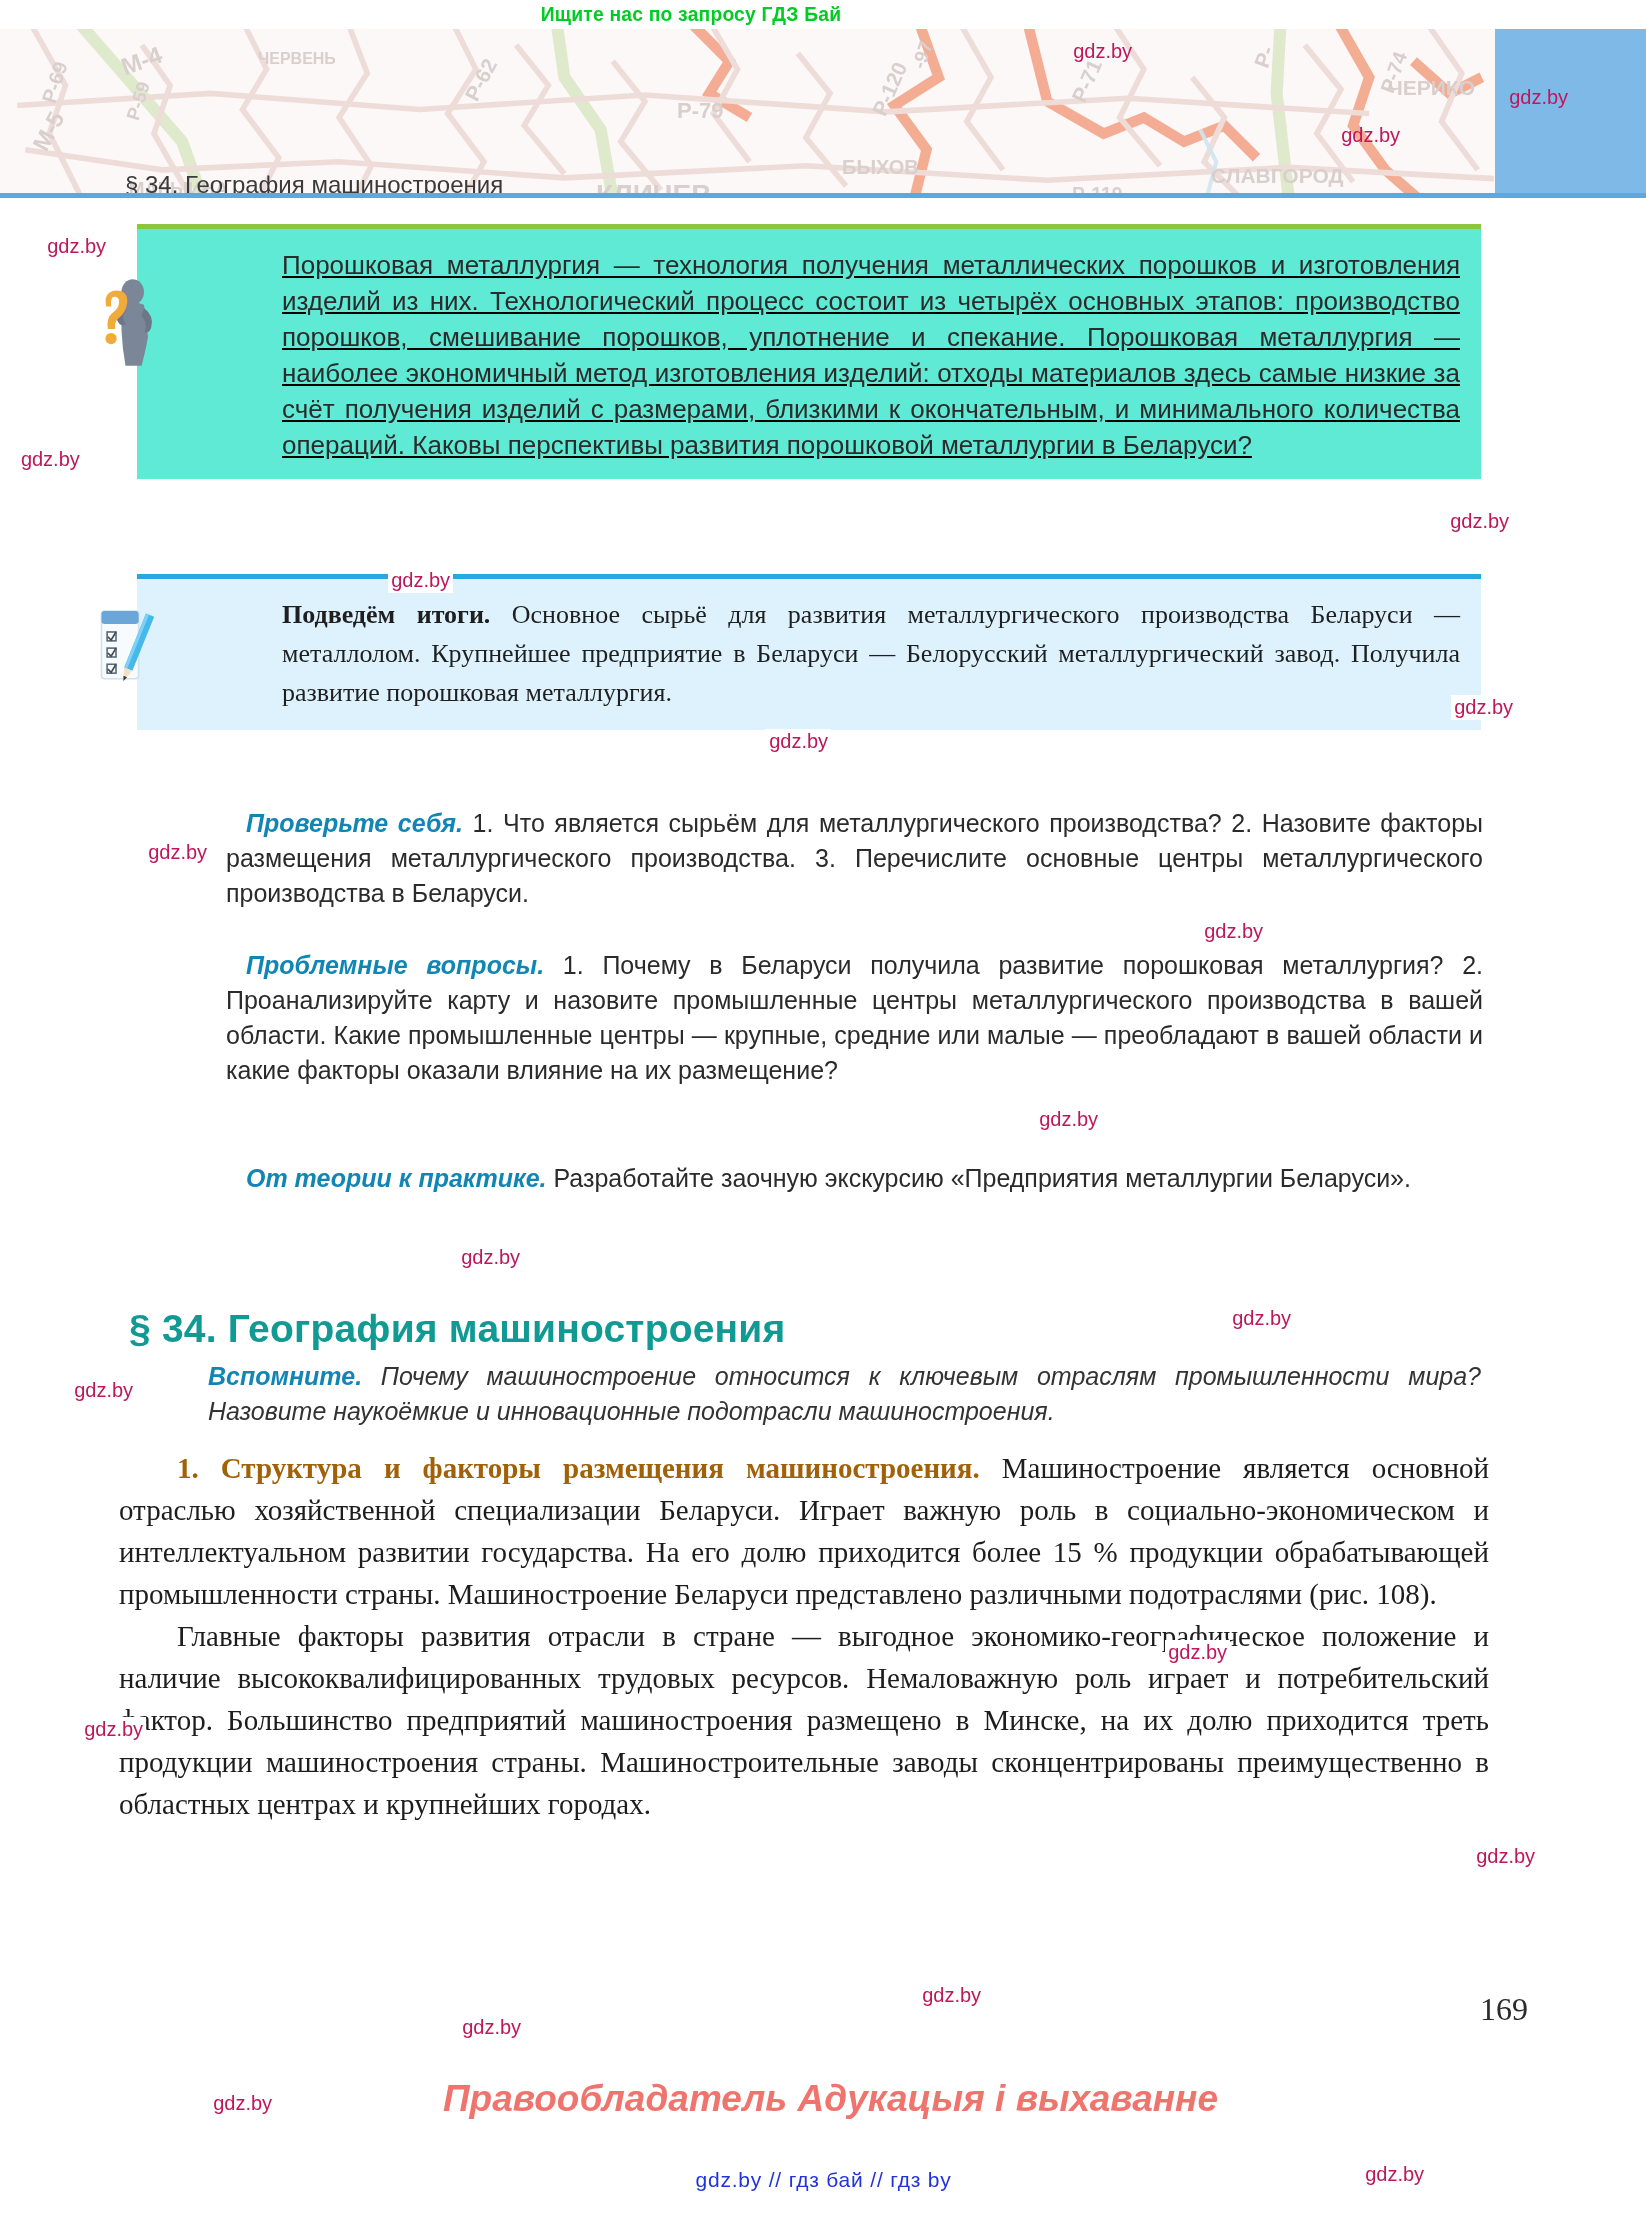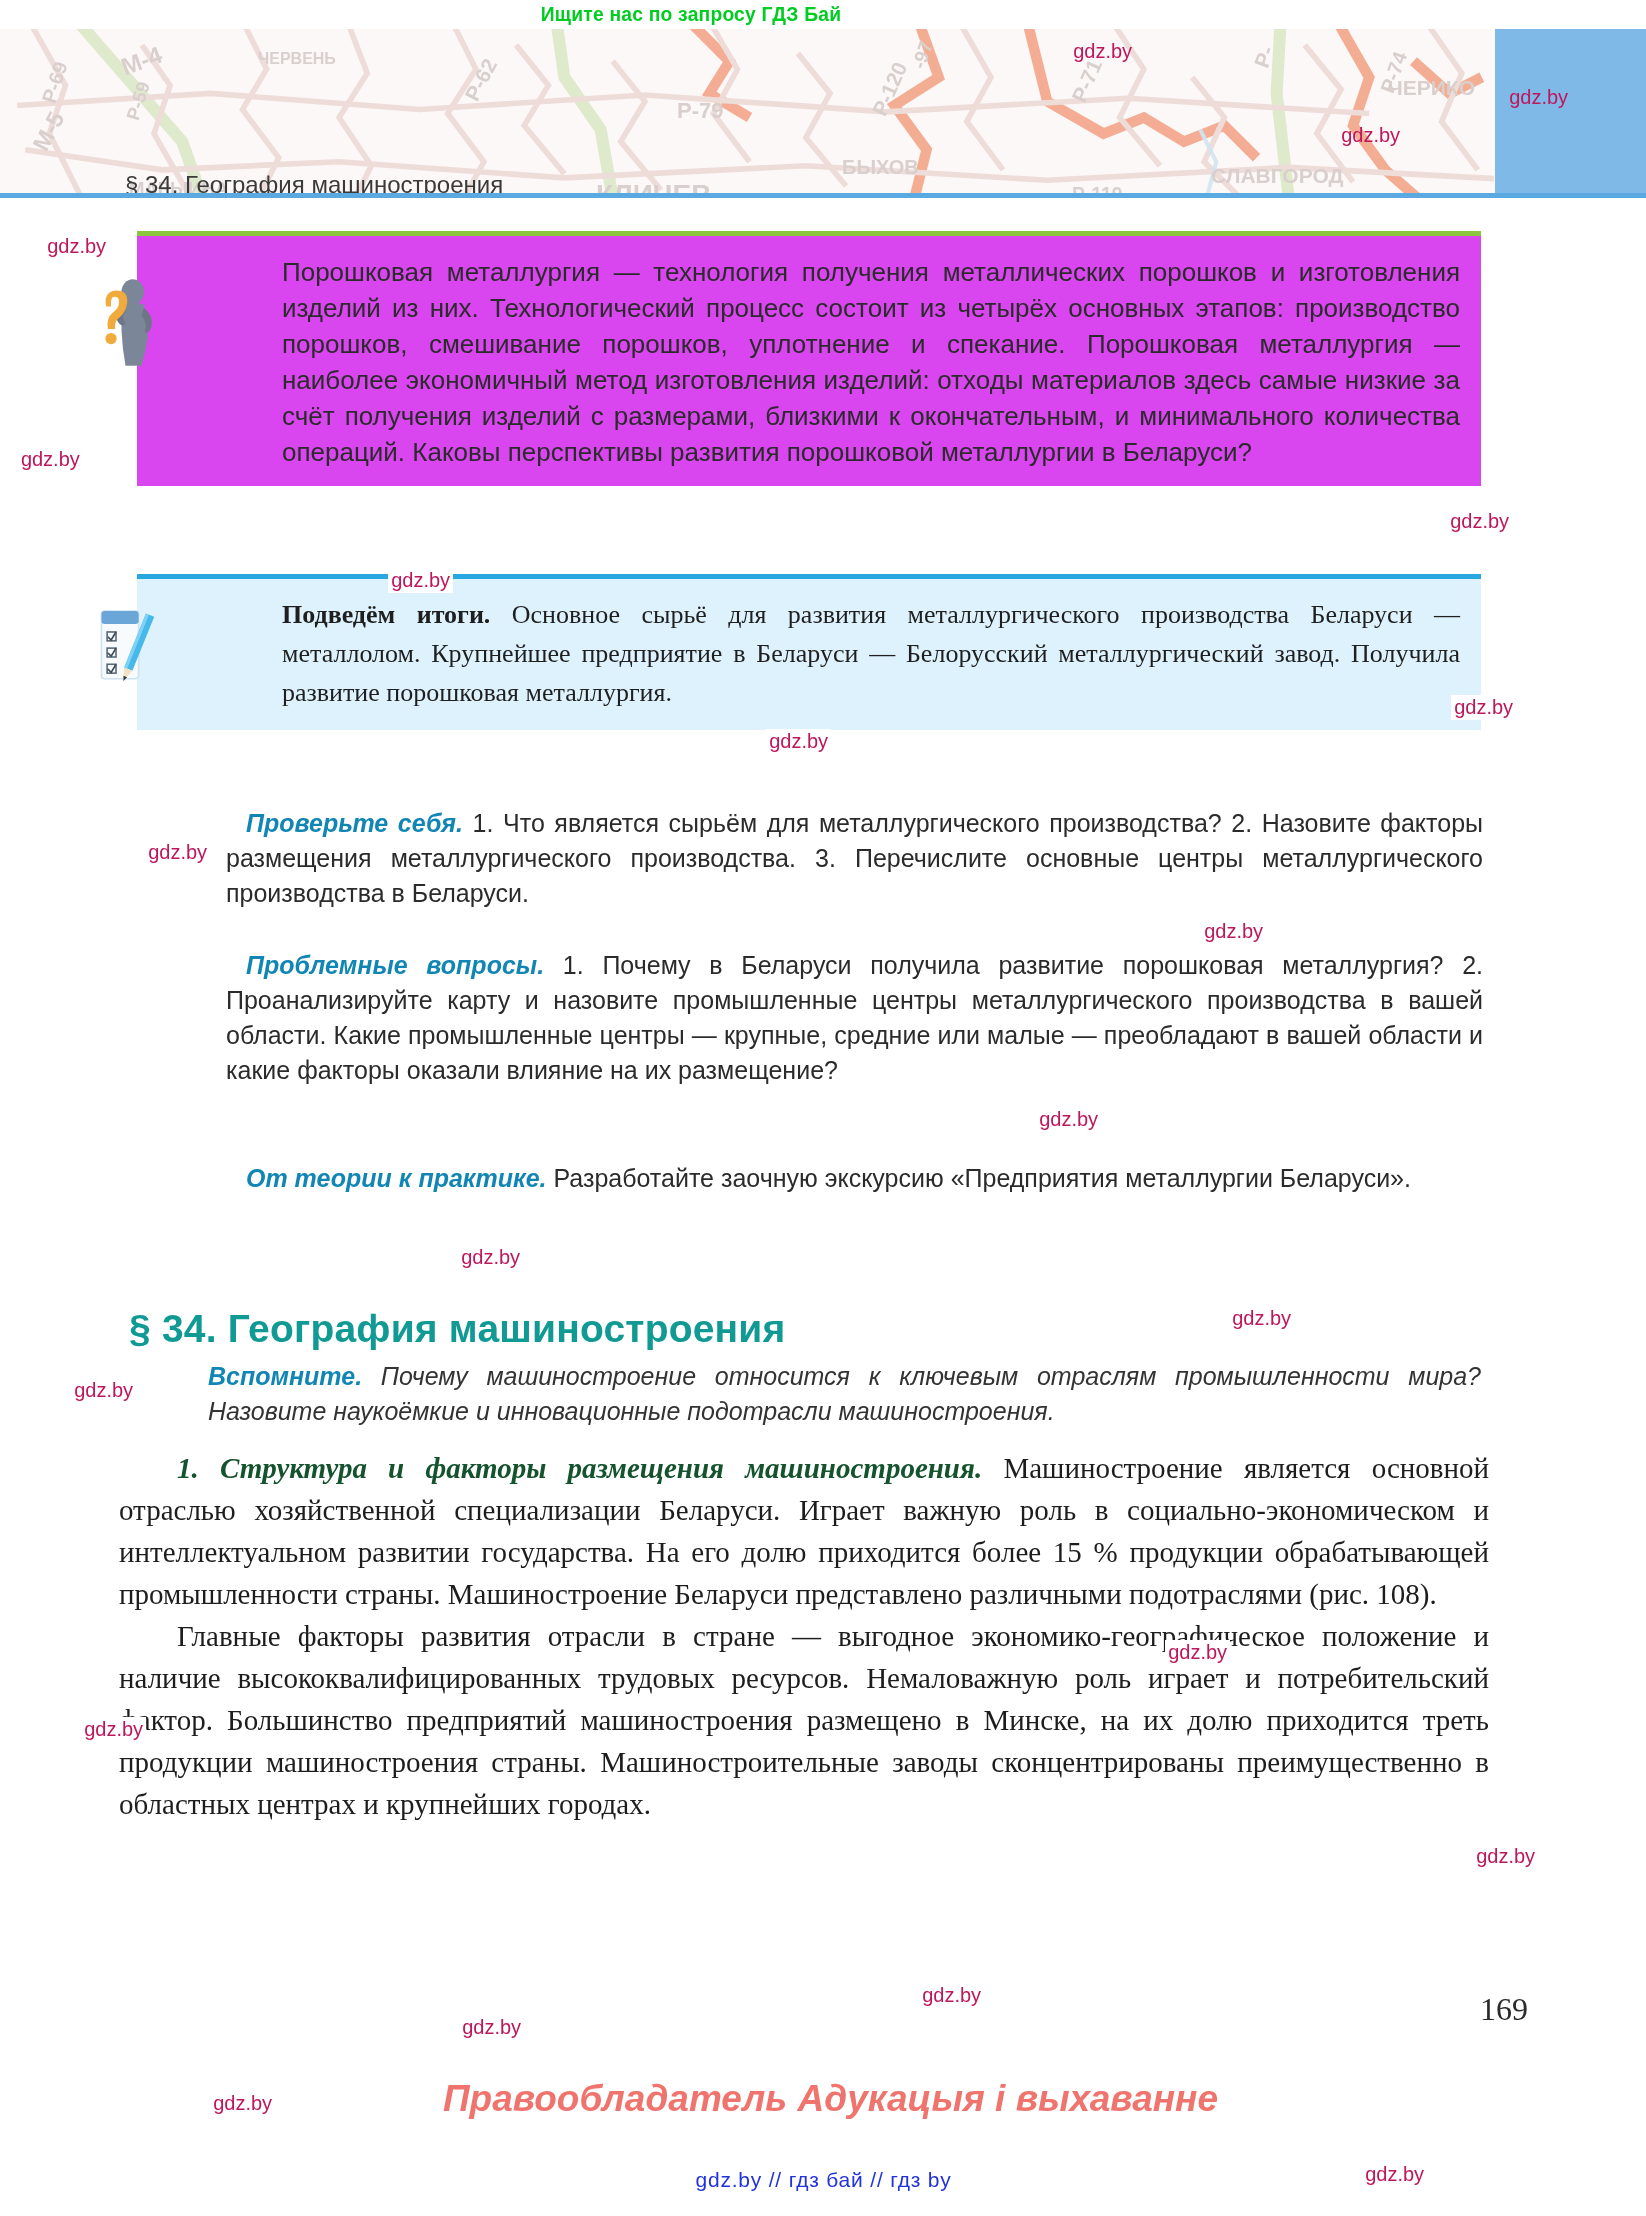--- a/index.html
+++ b/index.html
@@ -41,23 +41,23 @@
   
   .wm{
     position:absolute;font-family:"Liberation Sans",sans-serif;
     color:#be185d;font-size:20px;background:#ffffff;padding:0.8px 3.2px;
     white-space:nowrap;pointer-events:none;
   }
   .wm.plain{background:transparent;}
 
   
   .greenbox{
-    position:absolute;left:137px;top:231px;width:1344px;
-    background:#d946ef;border-top:5.6px solid #8cc63e;
-    padding:17.7px 21px 16px 145px;box-sizing:border-box;
+    position:absolute;left:137px;top:224px;width:1344px;
+    background:#5eead4;border-top:5.6px solid #8cc63e;
+    padding:17.7px 21px 16px 145px;box-sizing:border-box;text-decoration:underline;
   }
   .greenbox .txt{
     font-family:"Liberation Sans",sans-serif;font-size:26px;line-height:36px;
     color:#2b2b2b;text-align:justify;
   }
   .figicon{
     position:absolute;left:95px;top:274px;width:61px;height:97px;
   }
 
   
@@ -95,21 +95,21 @@
   .recall .lead{color:#1186b5;font-weight:bold;font-style:italic;}
 
   
   .body-serif{
     position:absolute;left:119px;top:1447px;width:1370px;
     font-family:"Liberation Serif",serif;font-size:29px;line-height:42px;
     color:#1d1d1d;text-align:justify;
   }
   .body-serif p{margin:0;text-indent:58px;}
   .body-serif .subhead{
-    color:#14532d;font-weight:bold;font-style:italic;
+    color:#a16207;font-weight:bold;
   }
 
   
   .pagenum{
     position:absolute;right:119px;top:1991px;
     font-family:"Liberation Serif",serif;font-size:32px;color:#2b2b2b;
   }
   .copyright{
     position:absolute;left:387px;top:2078px;width:887px;text-align:center;
     font-family:"Liberation Sans",sans-serif;font-style:italic;font-weight:bold;

